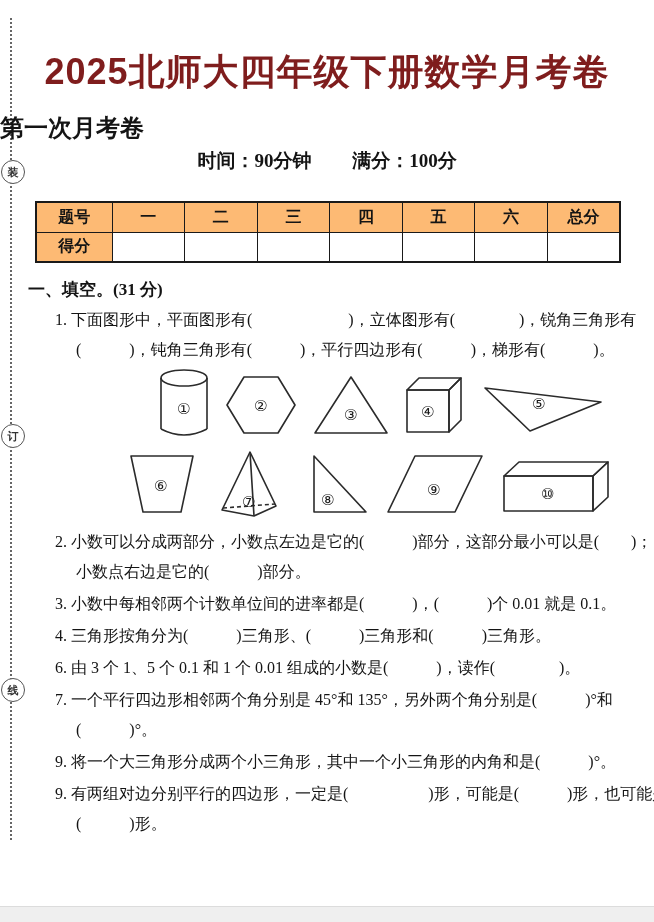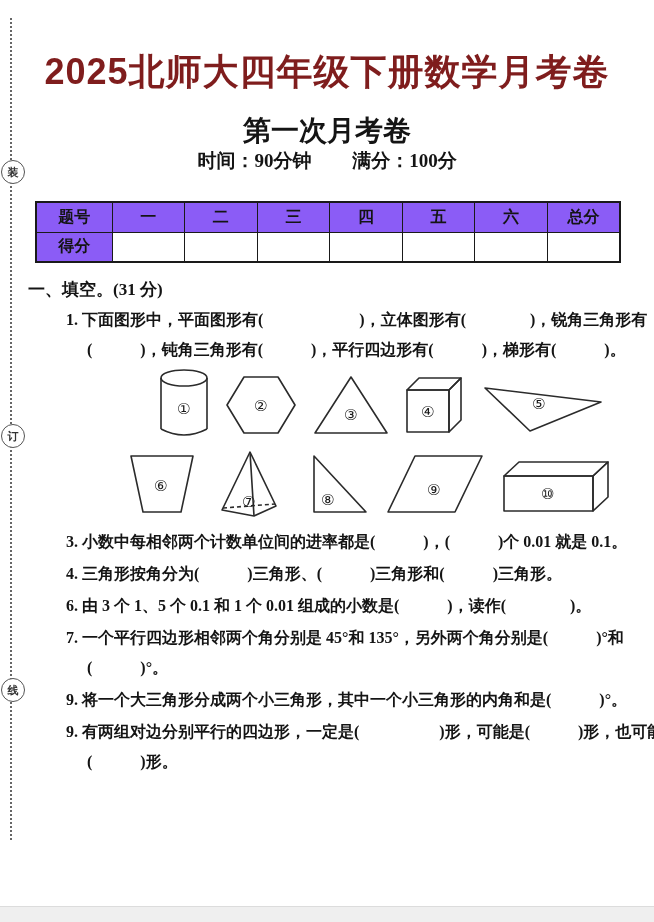--- a/index.html
+++ b/index.html
@@ -31,51 +31,51 @@
 
   .title {
     position:absolute; top:48px; left:0; width:100%;
     text-align:center;
     font-family:"Liberation Sans", sans-serif;
     font-weight:bold; font-size:36px; letter-spacing:1px;
     color:#7f1d1d;
   }
   .subtitle {
     position:absolute; top:112px; left:0; width:100%;
-    text-align:center; font-size:28px; font-weight:600;
+    text-align:left; font-size:24px; font-weight:600;
   }
   .info-line {
     position:absolute; top:148px; left:0; width:100%;
     text-align:center; font-size:19px; font-weight:bold;
   }
   .info-line span { margin:0 18px; }
 
   .score-table {
     position:absolute; top:201px; left:35px;
     border-collapse:collapse; table-layout:fixed;
     width:586px;
     font-size:16px; font-weight:bold;
   }
   .score-table td {
     border:1.5px solid #1a1a1a;
     height:30px; text-align:center; vertical-align:middle;
   }
   .score-table { border:2.5px solid #1a1a1a; }
-  .score-table td.shaded { background:#8b5cf6; }
+  .score-table td.shaded { background:#fdba74; }
   .score-table td.blank { background:#ffffff; }
   .col-first { width:76px; }
 
   .content {
     position:absolute; left:28px; top:278px; width:604px;
     font-size:16px;
   }
   .section-heading {
     font-size:17px; font-weight:bold; margin-bottom:4px;
   }
-  .q { margin-left:38px; margin-bottom:2px; font-weight:700; }
+  .q { margin-left:27px; margin-bottom:2px; font-weight:400; }
   .ql { line-height:30px; white-space:nowrap; }
   .ql.cont { margin-left:21px; }
 
   .shapes-row {
     display:flex; align-items:center;
     margin:4px 0 6px 0;
   }
   .row1 { padding-left:130px; gap:14px; height:72px; }
   .row2 { padding-left:95px; gap:16px; height:74px; }
   .shape svg { display:block; }
@@ -208,20 +208,24 @@
       <span class="shape">
         <svg width="112" height="60" viewBox="0 0 112 60">
           <polygon points="3,22 92,22 92,57 3,57"></polygon>
           <polygon points="3,22 18,8 107,8 92,22"></polygon>
           <polygon points="92,22 107,8 107,43 92,57"></polygon>
           <text x="40" y="45">⑩</text>
         </svg>
       </span>
     </div>
 
+    <div class="q">
+      <div class="ql">2. 小数可以分成两部分，小数点左边是它的(　　　)部分，这部分最小可以是(　　)；</div>
+      <div class="ql cont">小数点右边是它的(　　　)部分。</div>
+    </div>
 
     <div class="q">
       <div class="ql">3. 小数中每相邻两个计数单位间的进率都是(　　　)，(　　　)个 0.01 就是 0.1。</div>
     </div>
 
     <div class="q">
       <div class="ql">4. 三角形按角分为(　　　)三角形、(　　　)三角形和(　　　)三角形。</div>
     </div>
 
 

